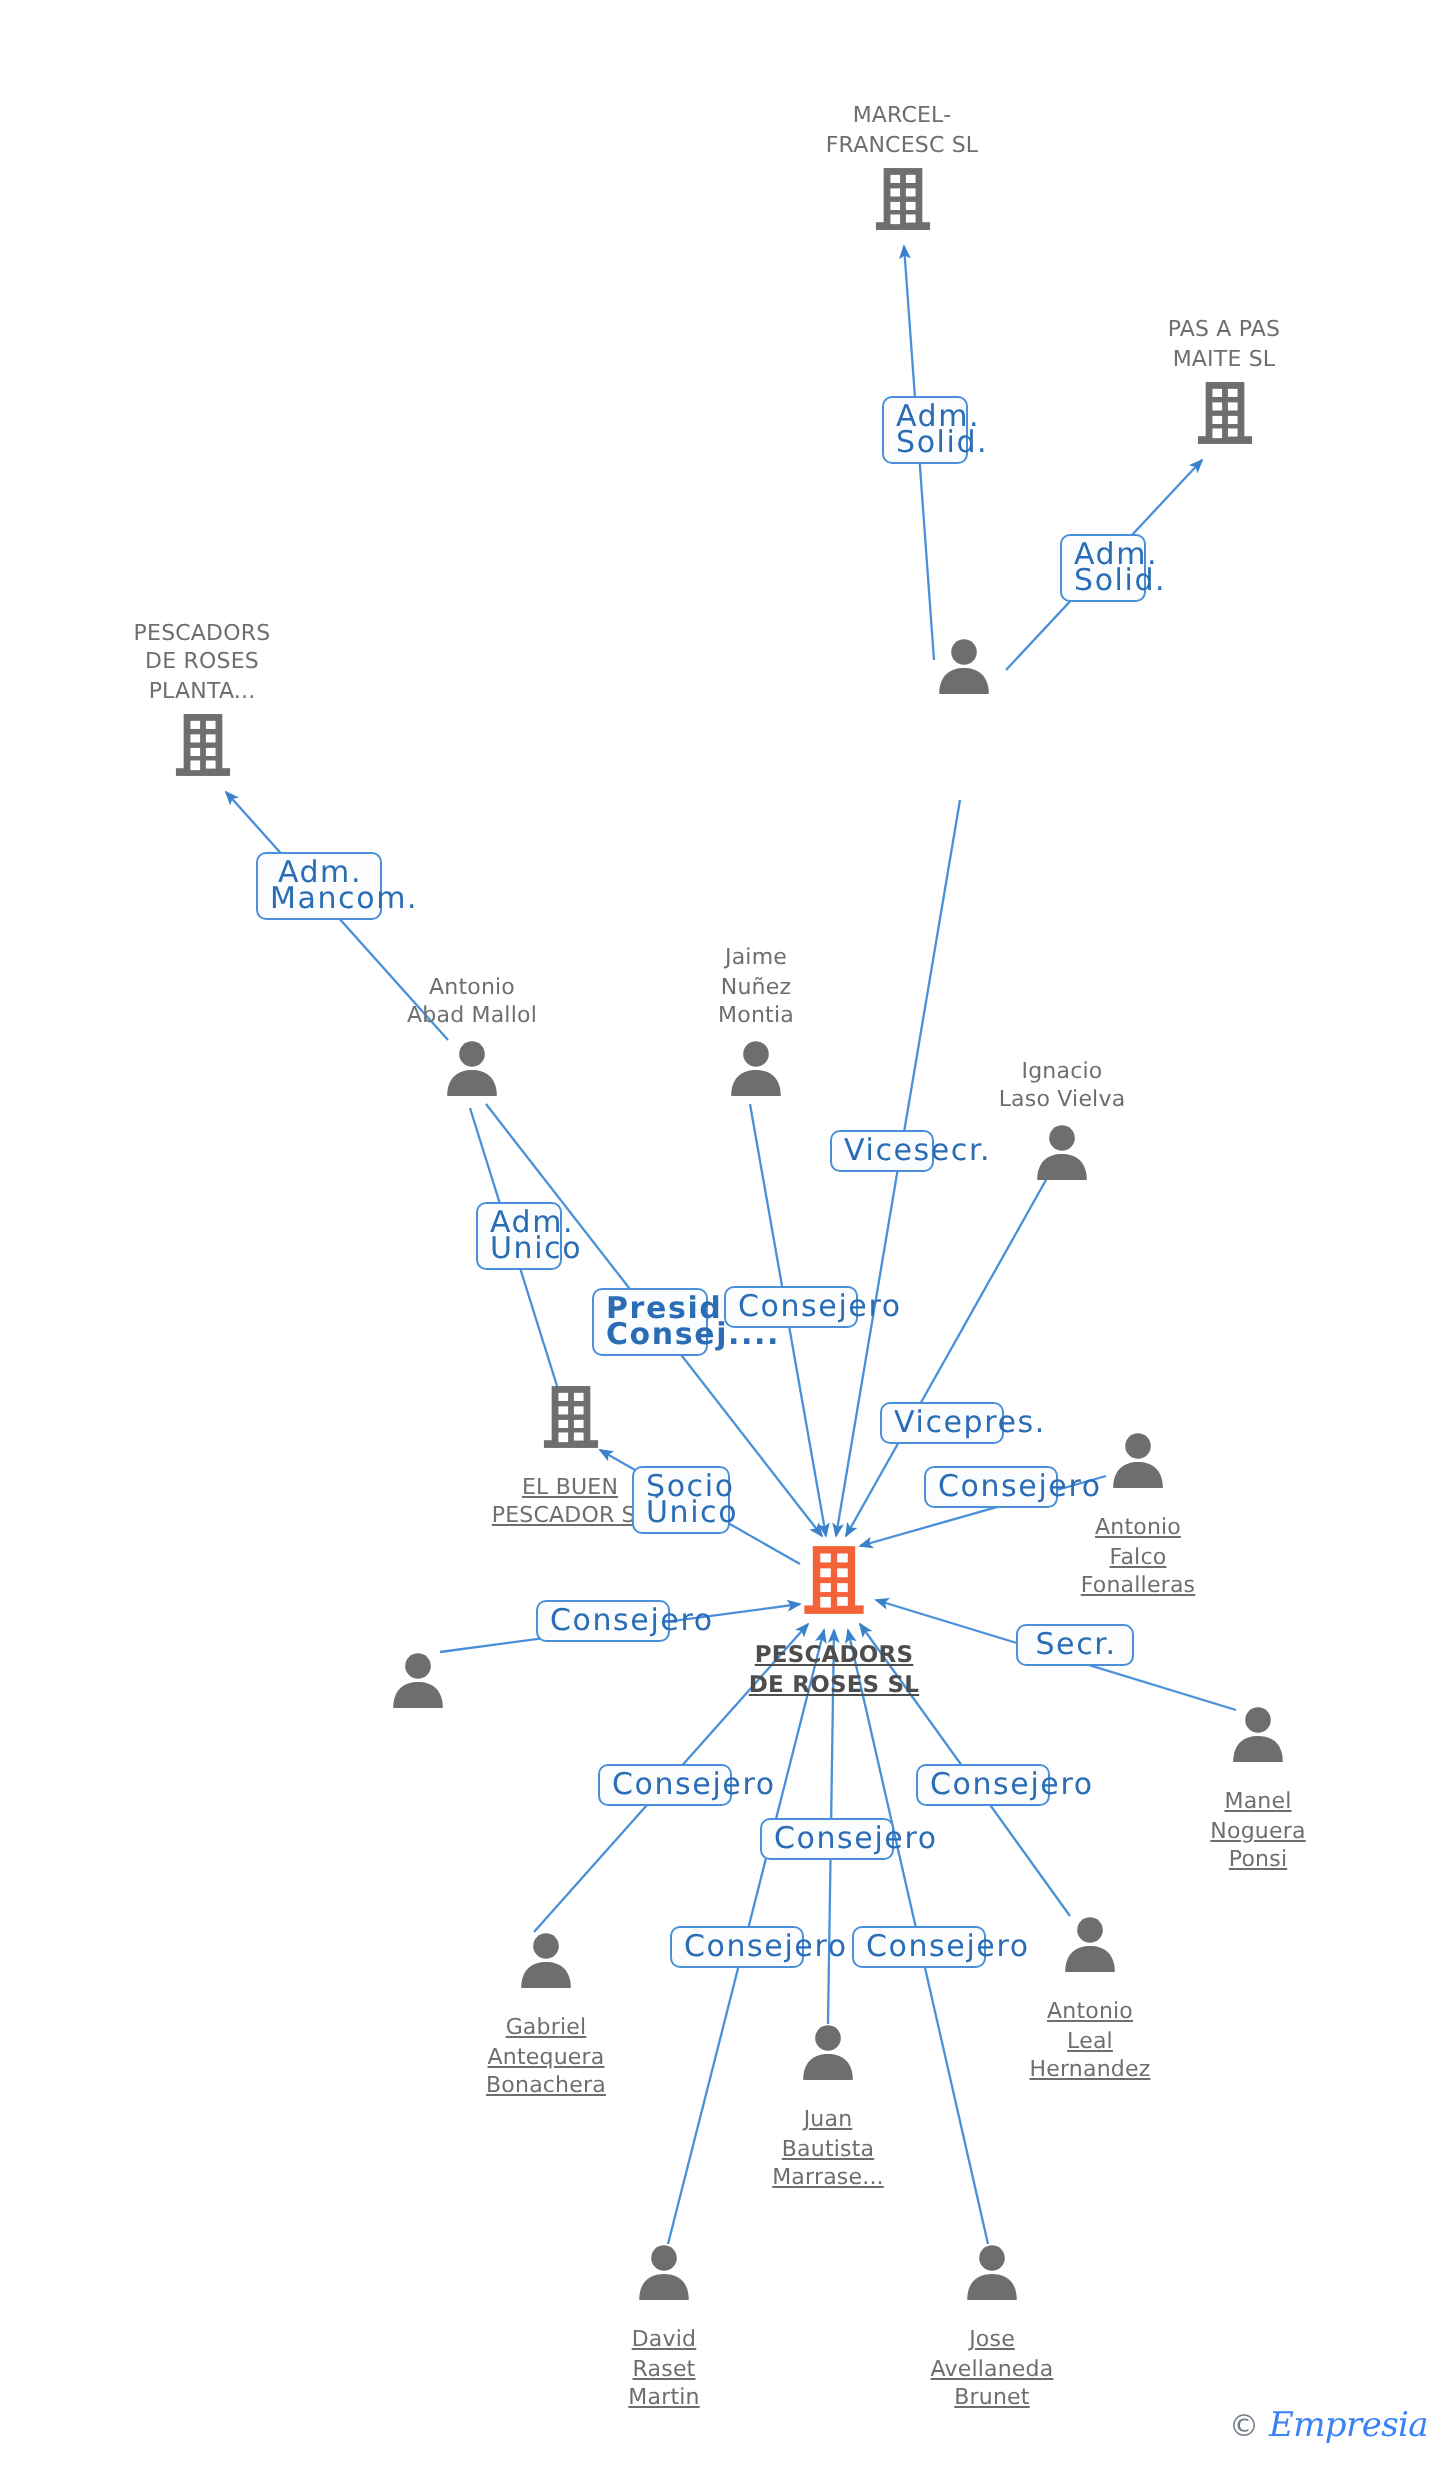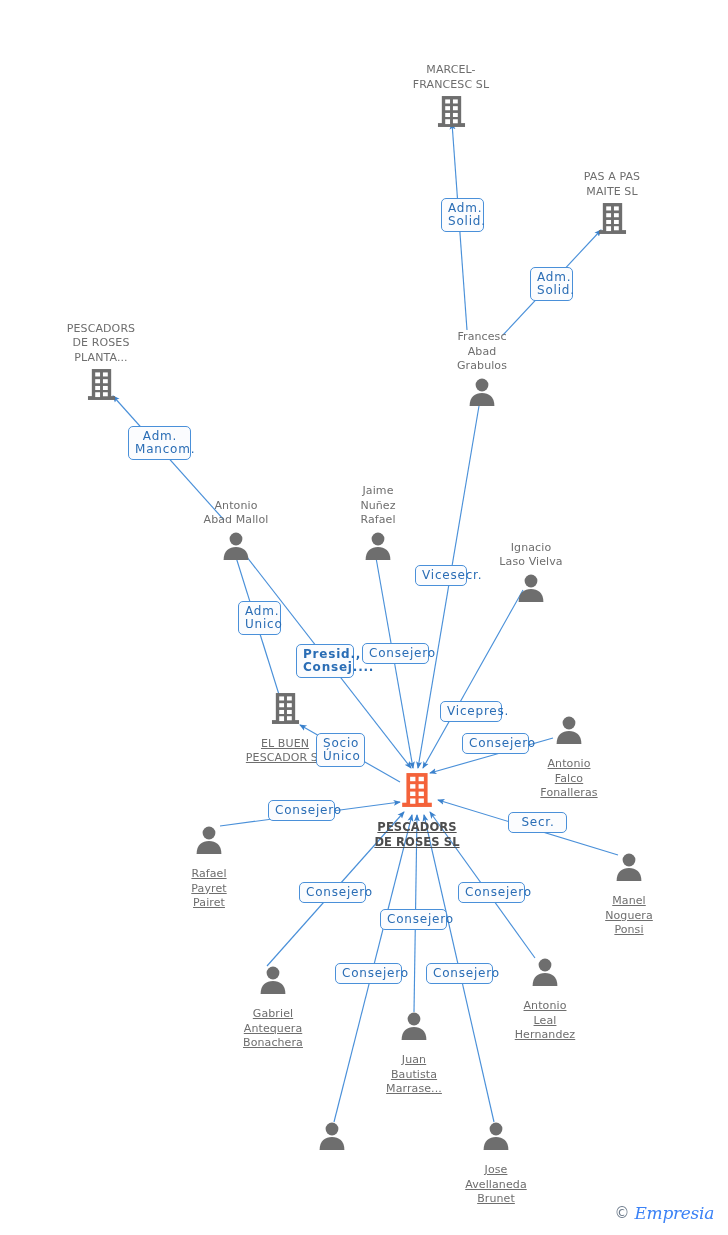--- a/index.html
+++ b/index.html
@@ -43,32 +43,32 @@
     color: #6e6e6e;
     line-height: 14.6px;
     letter-spacing: 0.1px;
     white-space: pre-line;
   }
   .node.company-main .label {
     font-weight: bold;
     color: #4d4d4d;
     font-size: 11.5px;
   }
-  .node.label-above .label { margin-bottom: 3px; margin-top: 12px; }
+  .node.label-above .label { margin-bottom: 3px; }
   .node.label-below .label { margin-top: 12px; text-decoration: underline; }
 
   .edge-label {
     position: absolute;
     z-index: 5;
     background: #fbfcfe;
     border: 1px solid #4a90d9;
     border-radius: 5px;
     color: #2a6db5;
     font-family: "DejaVu Sans", sans-serif;
-    font-size: 12px;
+    font-size: 15px;
     letter-spacing: 0.8px;
     line-height: 13px;
     padding: 3px 5px 3px 6px;
     text-align: center;
     white-space: pre-line;
     box-sizing: border-box;
     box-shadow: 0 0 0 0 rgba(0,0,0,0);
   }
   .watermark {
     position: absolute;
@@ -201,40 +201,37 @@
             <rect x="16.5" y="11.5" width="5" height="4.2" fill="#ffffff"></rect>
             <rect x="8.5" y="18.5" width="5" height="4.2" fill="#ffffff"></rect>
             <rect x="16.5" y="18.5" width="5" height="4.2" fill="#ffffff"></rect>
             <rect x="8.5" y="25" width="5" height="5" fill="#ffffff"></rect>
             <rect x="16.5" y="25" width="5" height="4.2" fill="#ffffff"></rect>
           </svg></span>
         <span class="label">PESCADORS
 DE ROSES SL</span>
       </div>
       <div class="node label-above" style="left: 482px; top: 318.2px;">
-        <span class="label">Francesc
-Abad
-Grabulos</span>
         <span class="glyph"><svg width="30" height="30" viewBox="0 0 30 30" xmlns="http://www.w3.org/2000/svg">
             <circle cx="15" cy="8" r="6.4" fill="#6e6e6e"></circle>
             <path d="M2.6,29 C2.6,19.6 8.2,16 15,16 C21.8,16 27.4,19.6 27.4,29 Z" fill="#6e6e6e"></path>
           </svg></span>
       </div>
       <div class="node label-above" style="left: 236px; top: 486.8px;">
         <span class="label">Antonio
 Abad Mallol</span>
         <span class="glyph"><svg width="30" height="30" viewBox="0 0 30 30" xmlns="http://www.w3.org/2000/svg">
             <circle cx="15" cy="8" r="6.4" fill="#6e6e6e"></circle>
             <path d="M2.6,29 C2.6,19.6 8.2,16 15,16 C21.8,16 27.4,19.6 27.4,29 Z" fill="#6e6e6e"></path>
           </svg></span>
       </div>
       <div class="node label-above" style="left: 378px; top: 472.2px;">
         <span class="label">Jaime
 Nuñez
-Rafael</span>
+Montia</span>
         <span class="glyph"><svg width="30" height="30" viewBox="0 0 30 30" xmlns="http://www.w3.org/2000/svg">
             <circle cx="15" cy="8" r="6.4" fill="#6e6e6e"></circle>
             <path d="M2.6,29 C2.6,19.6 8.2,16 15,16 C21.8,16 27.4,19.6 27.4,29 Z" fill="#6e6e6e"></path>
           </svg></span>
       </div>
       <div class="node label-above" style="left: 531px; top: 528.8px;">
         <span class="label">Ignacio
 Laso Vielva</span>
         <span class="glyph"><svg width="30" height="30" viewBox="0 0 30 30" xmlns="http://www.w3.org/2000/svg">
             <circle cx="15" cy="8" r="6.4" fill="#6e6e6e"></circle>
@@ -248,23 +245,20 @@
           </svg></span>
         <span class="label">Antonio
 Falco
 Fonalleras</span>
       </div>
       <div class="node label-below" style="left: 209px; top: 825px;">
         <span class="glyph"><svg width="30" height="30" viewBox="0 0 30 30" xmlns="http://www.w3.org/2000/svg">
             <circle cx="15" cy="8" r="6.4" fill="#6e6e6e"></circle>
             <path d="M2.6,29 C2.6,19.6 8.2,16 15,16 C21.8,16 27.4,19.6 27.4,29 Z" fill="#6e6e6e"></path>
           </svg></span>
-        <span class="label">Rafael
-Payret
-Pairet</span>
       </div>
       <div class="node label-below" style="left: 629px; top: 852px;">
         <span class="glyph"><svg width="30" height="30" viewBox="0 0 30 30" xmlns="http://www.w3.org/2000/svg">
             <circle cx="15" cy="8" r="6.4" fill="#6e6e6e"></circle>
             <path d="M2.6,29 C2.6,19.6 8.2,16 15,16 C21.8,16 27.4,19.6 27.4,29 Z" fill="#6e6e6e"></path>
           </svg></span>
         <span class="label">Manel
 Noguera
 Ponsi</span>
       </div>
@@ -293,20 +287,23 @@
           </svg></span>
         <span class="label">Juan
 Bautista
 Marrase...</span>
       </div>
       <div class="node label-below" style="left: 332px; top: 1121px;">
         <span class="glyph"><svg width="30" height="30" viewBox="0 0 30 30" xmlns="http://www.w3.org/2000/svg">
             <circle cx="15" cy="8" r="6.4" fill="#6e6e6e"></circle>
             <path d="M2.6,29 C2.6,19.6 8.2,16 15,16 C21.8,16 27.4,19.6 27.4,29 Z" fill="#6e6e6e"></path>
           </svg></span>
+        <span class="label">David
+Raset
+Martin</span>
       </div>
       <div class="node label-below" style="left: 496px; top: 1121px;">
         <span class="glyph"><svg width="30" height="30" viewBox="0 0 30 30" xmlns="http://www.w3.org/2000/svg">
             <circle cx="15" cy="8" r="6.4" fill="#6e6e6e"></circle>
             <path d="M2.6,29 C2.6,19.6 8.2,16 15,16 C21.8,16 27.4,19.6 27.4,29 Z" fill="#6e6e6e"></path>
           </svg></span>
         <span class="label">Jose
 Avellaneda
 Brunet</span>
       </div>

